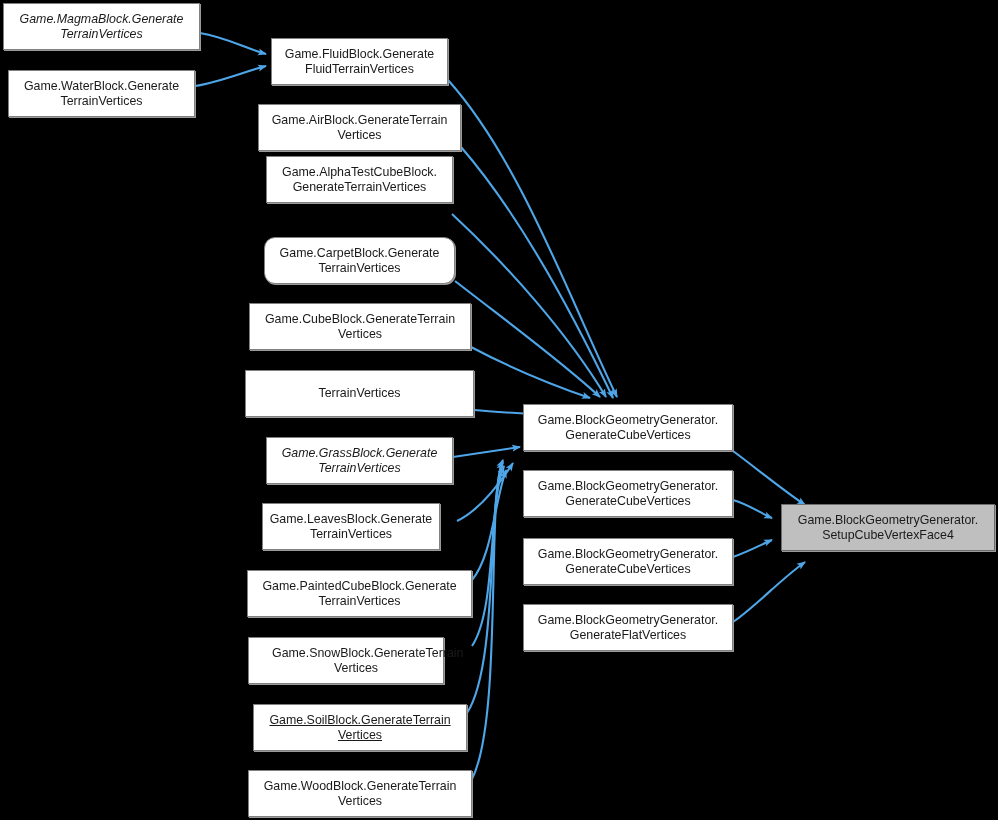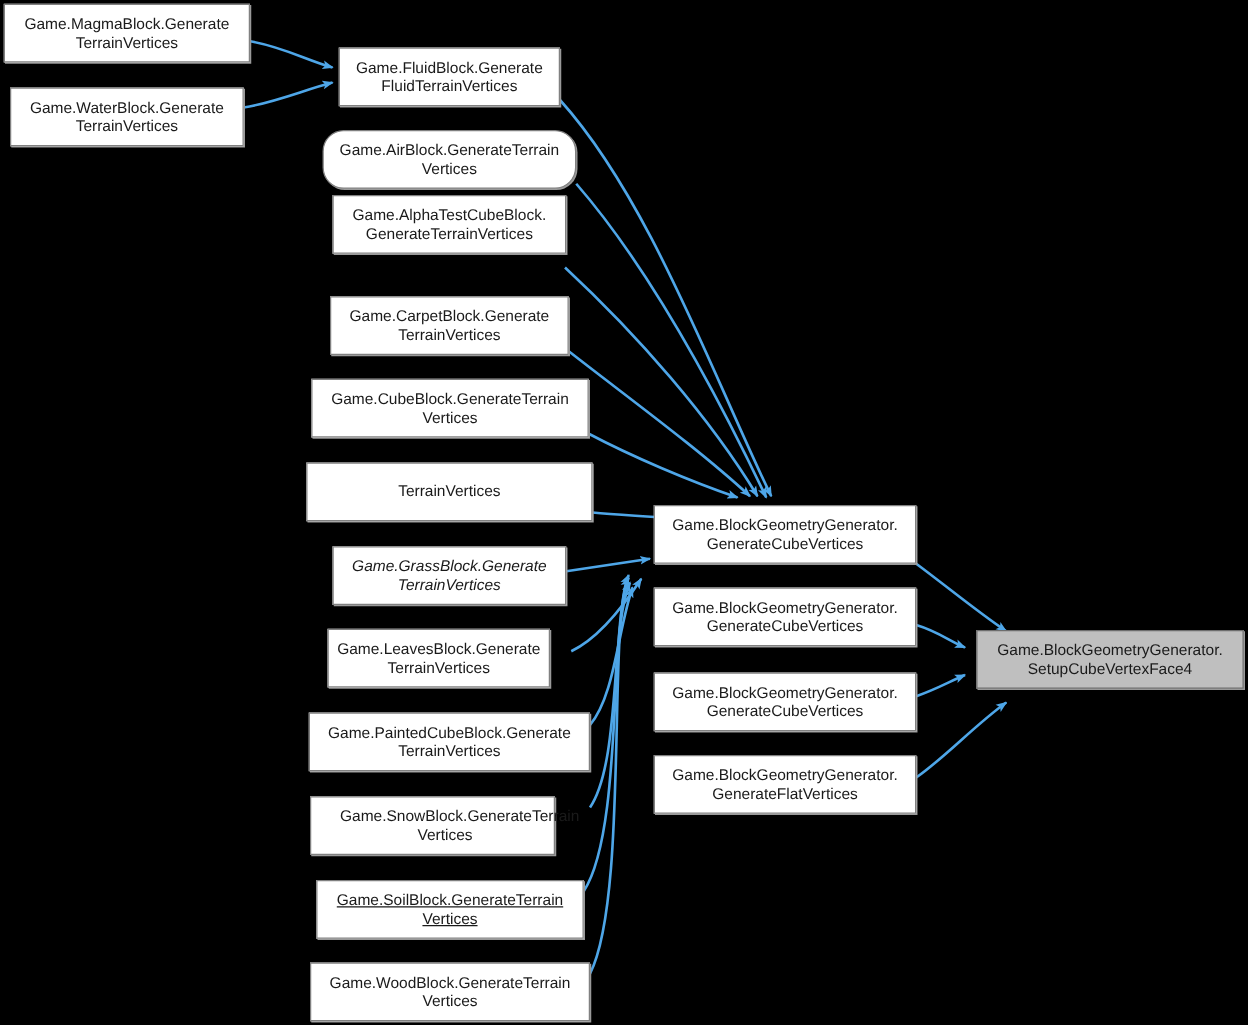--- a/index.html
+++ b/index.html
@@ -60,51 +60,51 @@
         <path d="M467,713 C499,664 487,498 503,462" marker-end="url(#arrow)"></path>
         <path d="M472,779 C503,718 486,495 503,460" marker-end="url(#arrow)"></path>
         <path d="M733,451 C756,468 780,488 805,505" marker-end="url(#arrow)"></path>
         <path d="M733,500 C750,505 760,513 772,518" marker-end="url(#arrow)"></path>
         <path d="M733,557 C750,551 760,545 772,540" marker-end="url(#arrow)"></path>
         <path d="M733,622 C756,606 780,580 805,562" marker-end="url(#arrow)"></path>
       </g>
   </svg>
 
   <div id="node-layer">
-      <div class="node" style="left: 3px; top: 3px; width: 197px; height: 47px;">
+      <div class="node" style="left: 3px; top: 3px; width: 197px; height: 47px; font-style: italic;">
         <span>
           <span>Game.MagmaBlock.Generate</span>
           <span>TerrainVertices</span>
         </span>
       </div>
       <div class="node" style="left: 8px; top: 70px; width: 187px; height: 47px;">
         <span>
           <span>Game.WaterBlock.Generate</span>
           <span>TerrainVertices</span>
         </span>
       </div>
       <div class="node" style="left: 271px; top: 38px; width: 177px; height: 47px;">
         <span>
           <span>Game.FluidBlock.Generate</span>
           <span>FluidTerrainVertices</span>
         </span>
       </div>
-      <div class="node" style="left: 258px; top: 104px; width: 203px; height: 47px; border-radius: 17px;">
+      <div class="node" style="left: 258px; top: 104px; width: 203px; height: 47px;">
         <span>
           <span>Game.AirBlock.GenerateTerrain</span>
           <span>Vertices</span>
         </span>
       </div>
       <div class="node" style="left: 266px; top: 156px; width: 187px; height: 47px;">
         <span>
           <span>Game.AlphaTestCubeBlock.</span>
           <span>GenerateTerrainVertices</span>
         </span>
       </div>
-      <div class="node" style="left: 264px; top: 237px; width: 191px; height: 47px;">
+      <div class="node" style="left: 264px; top: 237px; width: 191px; height: 47px; border-radius: 11px;">
         <span>
           <span>Game.CarpetBlock.Generate</span>
           <span>TerrainVertices</span>
         </span>
       </div>
       <div class="node" style="left: 249px; top: 303px; width: 222px; height: 47px;">
         <span>
           <span>Game.CubeBlock.GenerateTerrain</span>
           <span>Vertices</span>
         </span>

